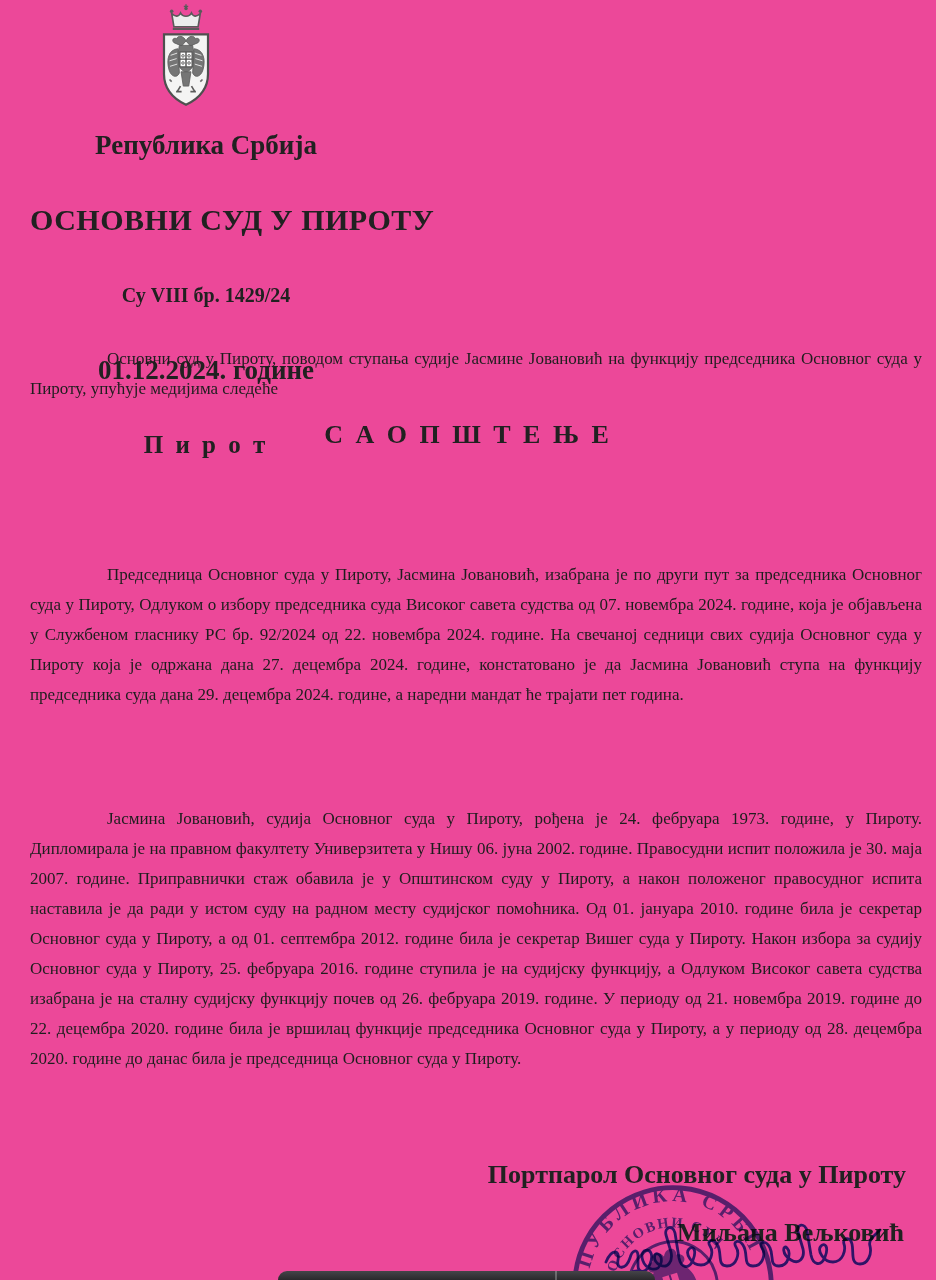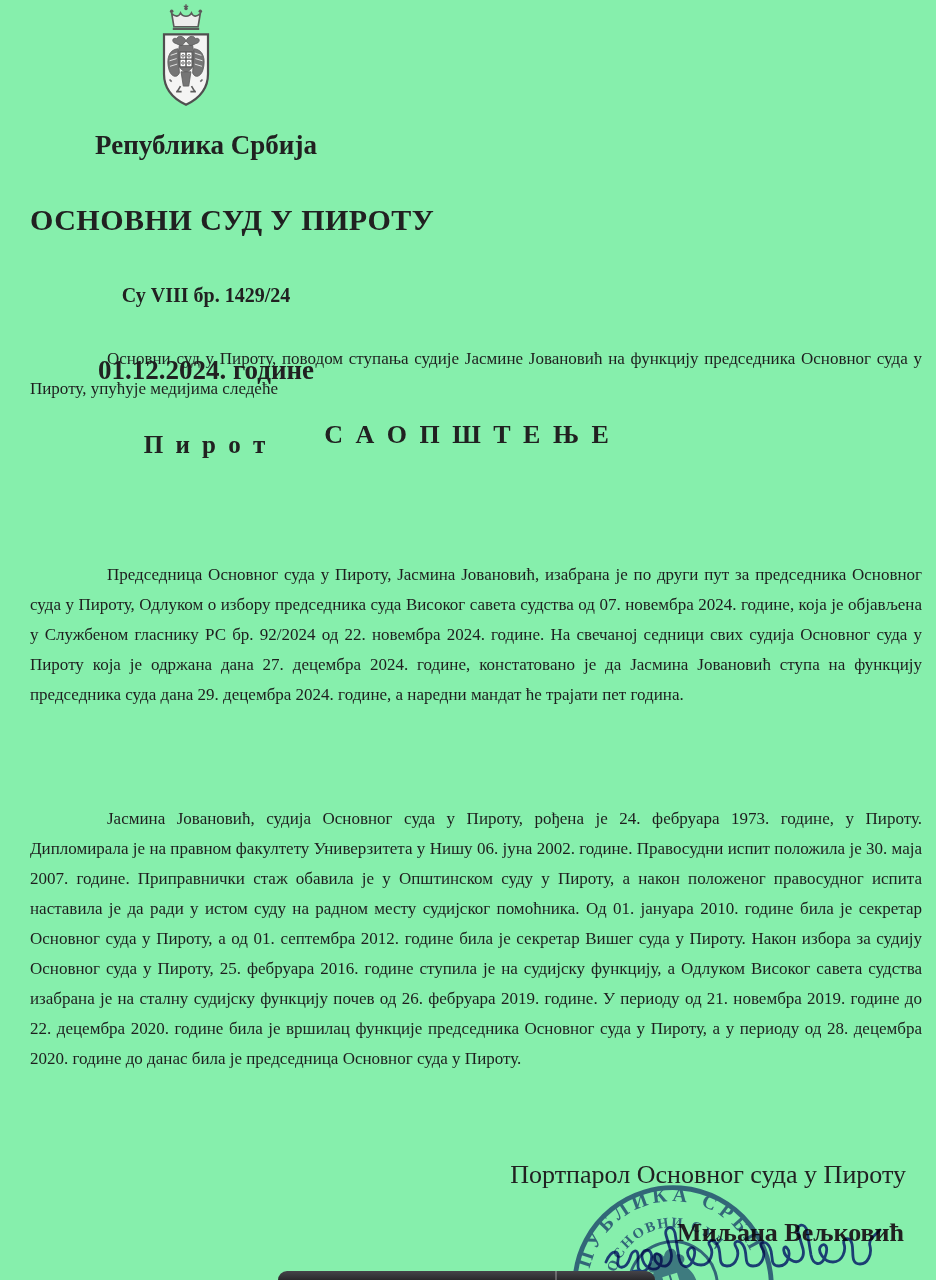--- a/index.html
+++ b/index.html
@@ -1,20 +1,20 @@
 <!DOCTYPE html>
 <html><head>
 <meta charset="utf-8">
 <style>
   html,body{margin:0;padding:0;background:#e8e8e8;}
   .page{
     position:relative;
     width:936px;height:1280px;
     margin:0 auto;
-    background:#86efac;
+    background:#ec4899;
     overflow:hidden;
     font-family:"Liberation Serif","DejaVu Serif",serif;
     color:#212121;
   }
   
   .letterhead{
     position:absolute;left:30px;top:2px;width:352px;
     text-align:center;
   }
   .arms{display:block;margin:0 auto;position:relative;left:-20px;}
@@ -34,21 +34,21 @@
   .intro{top:336px;}
   .p2{top:552px;}
   .p3{top:796px;}
   .doc-title{
     position:absolute;left:0;top:420px;width:936px;margin:0;
     text-align:center;font-size:26px;font-weight:bold;letter-spacing:3px;
   }
   
   .signoff-role{
     position:absolute;right:30px;top:1160px;
-    font-size:26px;font-weight:normal;white-space:nowrap;z-index:1;
+    font-size:26px;font-weight:bold;white-space:nowrap;z-index:1;
   }
   .signoff-name{
     position:absolute;right:32px;top:1218px;
     font-size:26px;font-weight:bold;white-space:nowrap;z-index:1;
   }
   
   .stamp{
     position:absolute;left:567px;top:1180px;
     z-index:2;mix-blend-mode:multiply;opacity:.82;
   }

